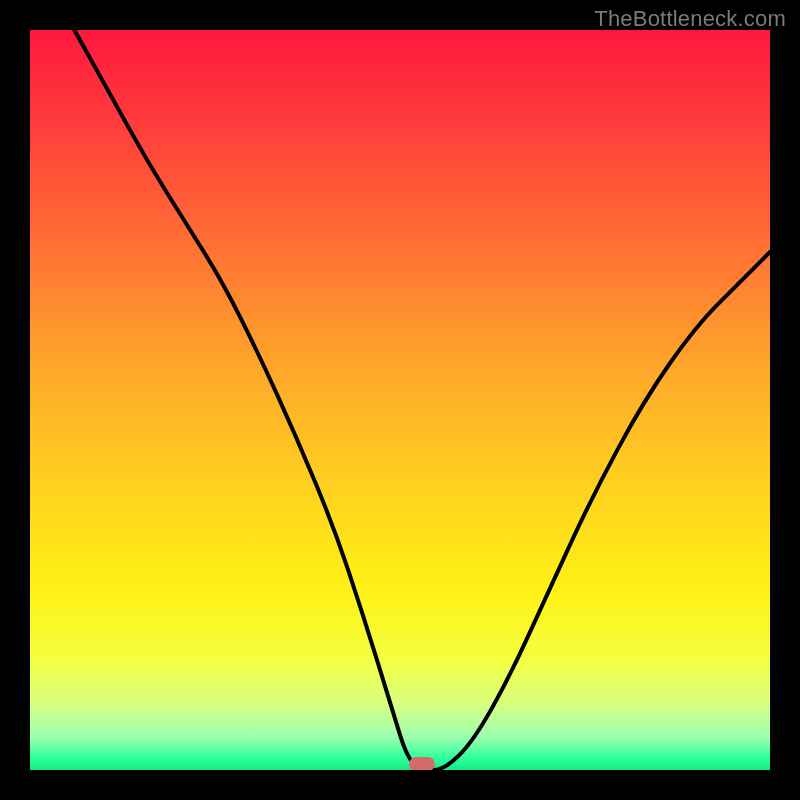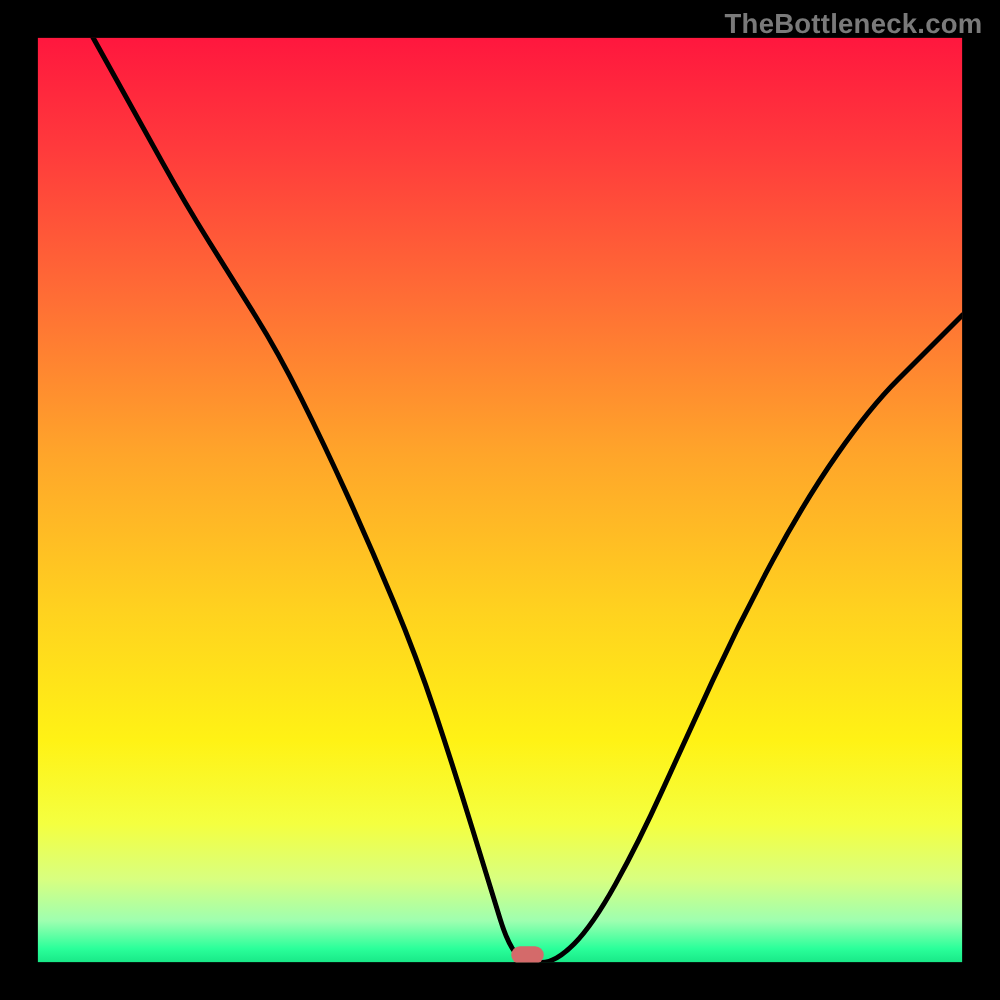--- a/index.html
+++ b/index.html
@@ -16,21 +16,21 @@
     width: 800px;
     height: 800px;
     background: #000;
   }
   .watermark {
     position: absolute;
     top: 6px;
     right: 14px;
     color: #7a7a7a;
     font-size: 22px;
-    font-weight: 700;
+    font-weight: 400;
     letter-spacing: 0.2px;
     z-index: 10;
   }
   .plot-area {
     position: absolute;
     left: 30px;
     top: 30px;
     width: 740px;
     height: 740px;
     overflow: hidden;

